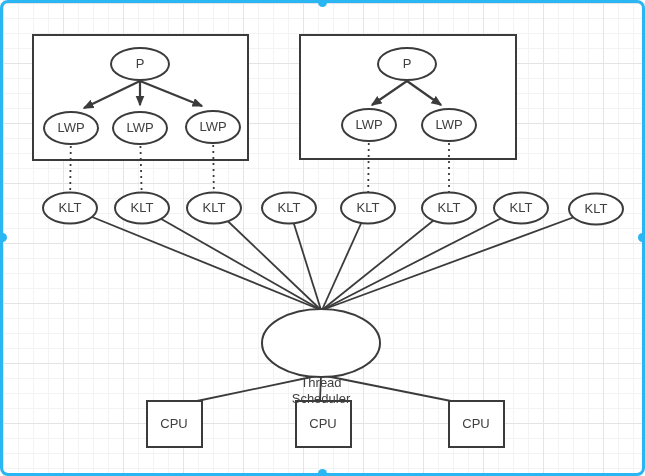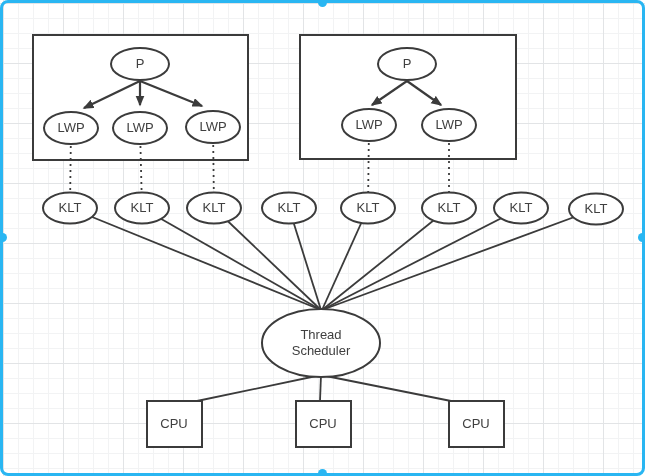--- a/index.html
+++ b/index.html
@@ -33,21 +33,21 @@
   .handle.top{left:318px;top:-2px;}
   .handle.bottom{left:318px;top:469px;}
   .handle.left{left:-2px;top:233px;}
   .handle.right{left:638px;top:233px;}
   
   .lbl{
     position:absolute;transform:translate(-50%,-50%);
     font-size:13px;line-height:16px;color:#404040;text-align:center;
     white-space:nowrap;pointer-events:none;
   }
-  .lbl.wrap{white-space:normal;width:74px;}
+  .lbl.wrap{white-space:normal;width:74px;margin-top:48px;}
 </style>
 </head>
 <body>
 
 <div class="canvas">
 
   <svg class="diagram" width="645" height="476" viewBox="0 0 645 476">
     <defs>
       <marker id="arrow" markerUnits="userSpaceOnUse" markerWidth="12" markerHeight="10" refX="9.5" refY="4.5" orient="auto">
         <path d="M0,0 L11,4.5 L0,9 Z" fill="#3b3b3b"></path>

